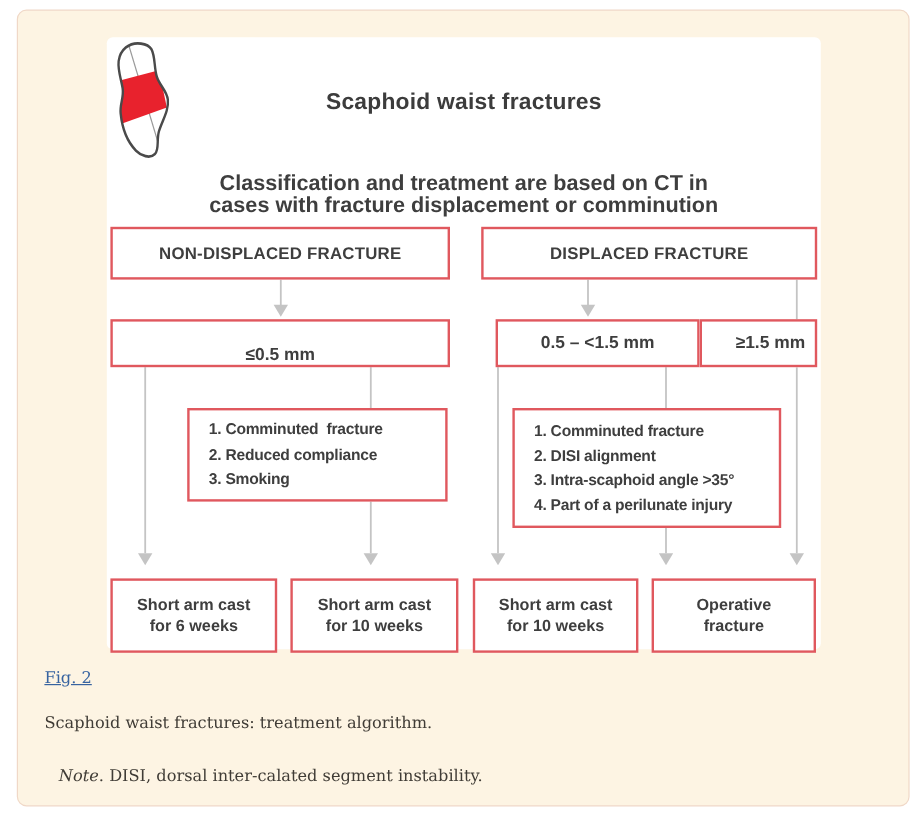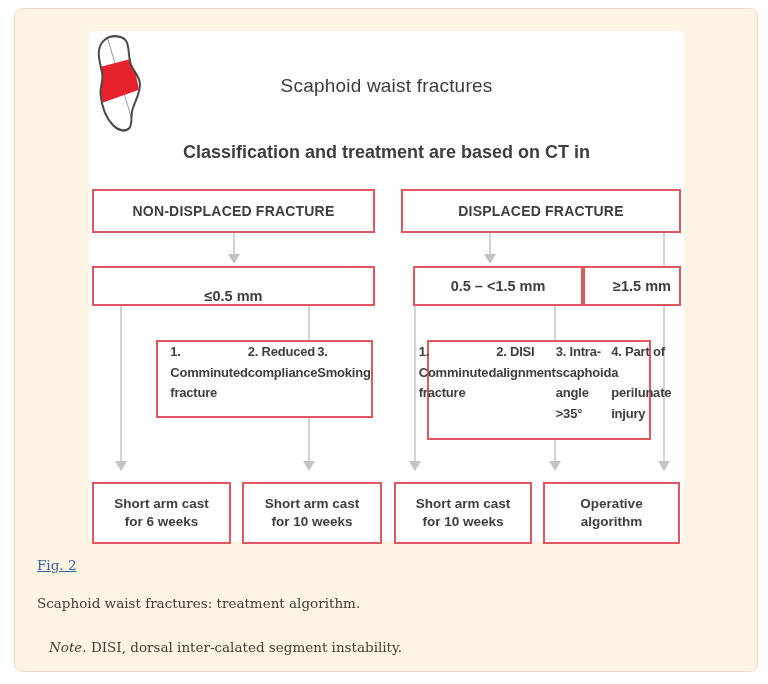--- a/index.html
+++ b/index.html
@@ -5,29 +5,29 @@
   html,body{margin:0;padding:0;}
   body{font-family:"Liberation Sans", sans-serif;}
   .page{position:relative;width:768px;height:684px;background:#ffffff;overflow:hidden;}
   .card{position:absolute;left:14px;top:8px;width:744px;height:664px;background:#fdf4e3;
         border:1px solid #f0d8c7;border-radius:8px;box-sizing:border-box;}
   .panel{position:absolute;left:74px;top:22px;width:595px;height:510px;background:#ffffff;
          border-radius:5px;}
   .connectors{position:absolute;left:0;top:0;z-index:0;}
   .bone{position:absolute;left:2px;top:2px;z-index:2;}
   .fig-title{position:absolute;left:0;right:0;top:44px;text-align:center;z-index:1;
-             font-size:19px;font-weight:400;color:#3c3c3c;letter-spacing:.2px;}
+             font-size:19px;font-weight:700;color:#3c3c3c;letter-spacing:.2px;}
   .fig-subtitle{position:absolute;left:0;right:0;top:112px;text-align:center;z-index:1;
                 font-size:18px;font-weight:700;color:#3e3e3e;line-height:19px;}
   .node{position:absolute;z-index:1;background:#ffffff;border:2px solid #e0585e;
         box-sizing:border-box;display:flex;align-items:center;justify-content:center;
         color:#3e3e3e;font-weight:700;text-align:center;}
   .node.head{font-size:14px;letter-spacing:.2px;}
   .node.measure{font-size:14.5px;}
-  .node.criteria{flex-direction:row;align-items:flex-start;justify-content:center;
+  .node.criteria{flex-direction:column;align-items:flex-start;justify-content:center;
                  padding-left:16px;padding-right:4px;text-align:left;font-size:13px;
                  line-height:20.5px;letter-spacing:-0.2px;}
   .criteria-item{white-space:pre-wrap;}
   .node.outcome{flex-direction:column;font-size:13.5px;line-height:18px;margin-top:10px;}
   .caption{position:absolute;left:22px;top:548px;font-family:"DejaVu Serif", serif;
            color:#403c36;font-size:13.5px;}
   .figlink{display:inline-block;color:#3763a0;text-decoration:underline;cursor:pointer;}
   .capline{position:absolute;left:0;top:38px;margin:0;width:600px;white-space:nowrap;}
   .noteline{position:absolute;left:0;top:70px;margin:12px;width:600px;white-space:nowrap;}
 </style>
@@ -75,20 +75,21 @@
           <line x1="19" y1="3" x2="53" y2="102" stroke="#9a9a9a" stroke-width="1.2"></line>
           <polygon points="-2,39 50,27 58,60 0,78" fill="#e8222d"></polygon>
         </g>
         <path d="M 32 3.5 C 20 2, 11 9, 9.5 19 C 8.5 27, 12 35, 13.5 43 C 15 51, 10.5 57, 11.5 65 C 13 78, 18 90, 27 98 C 32 102.5, 41 105.5, 46 101 C 50.5 97, 47.5 89, 50 81 C 53.5 71, 60 63, 59 53 C 58 45, 51 41, 48 33 C 45 25, 46.5 15, 42.5 8.5 C 40 4.8, 36.5 4, 32 3.5 Z" fill="none" stroke="#4a4a4a" stroke-width="2.4"></path>
       </svg>
 
       <div class="fig-title">Scaphoid waist fractures</div>
 
       <div class="fig-subtitle">
         <div>Classification and treatment are based on CT in</div>
+        <div>cases with fracture displacement or comminution</div>
       </div>
 
       <div class="node head" style="left:3px;top:158px;width:283px;height:44px;">
         <span>NON-DISPLACED FRACTURE</span>
       </div>
       <div class="node head" style="left:312px;top:158px;width:280px;height:44px;">
         <span>DISPLACED FRACTURE</span>
       </div>
 
       <div class="node measure" style="left:3px;top:235px;width:283px;height:40px;align-items:flex-end;">
@@ -120,21 +121,21 @@
       <div class="node outcome" style="left:153px;top:441px;width:140px;height:62px;">
         <div>Short arm cast</div>
         <div>for 10 weeks</div>
       </div>
       <div class="node outcome" style="left:305px;top:441px;width:138px;height:62px;">
         <div>Short arm cast</div>
         <div>for 10 weeks</div>
       </div>
       <div class="node outcome" style="left:454px;top:441px;width:137px;height:62px;align-items:center;">
         <div>Operative</div>
-        <div>algorithm</div>
+        <div>fracture</div>
       </div>
 
     </div>
 
     <div class="caption">
       <a class="figlink">Fig. 2</a>
       <p class="capline"><span>Scaphoid waist fractures: treatment algorithm.</span></p>
       <p class="noteline"><i>Note</i><span>. DISI, dorsal inter-calated segment instability.</span></p>
     </div>
 

